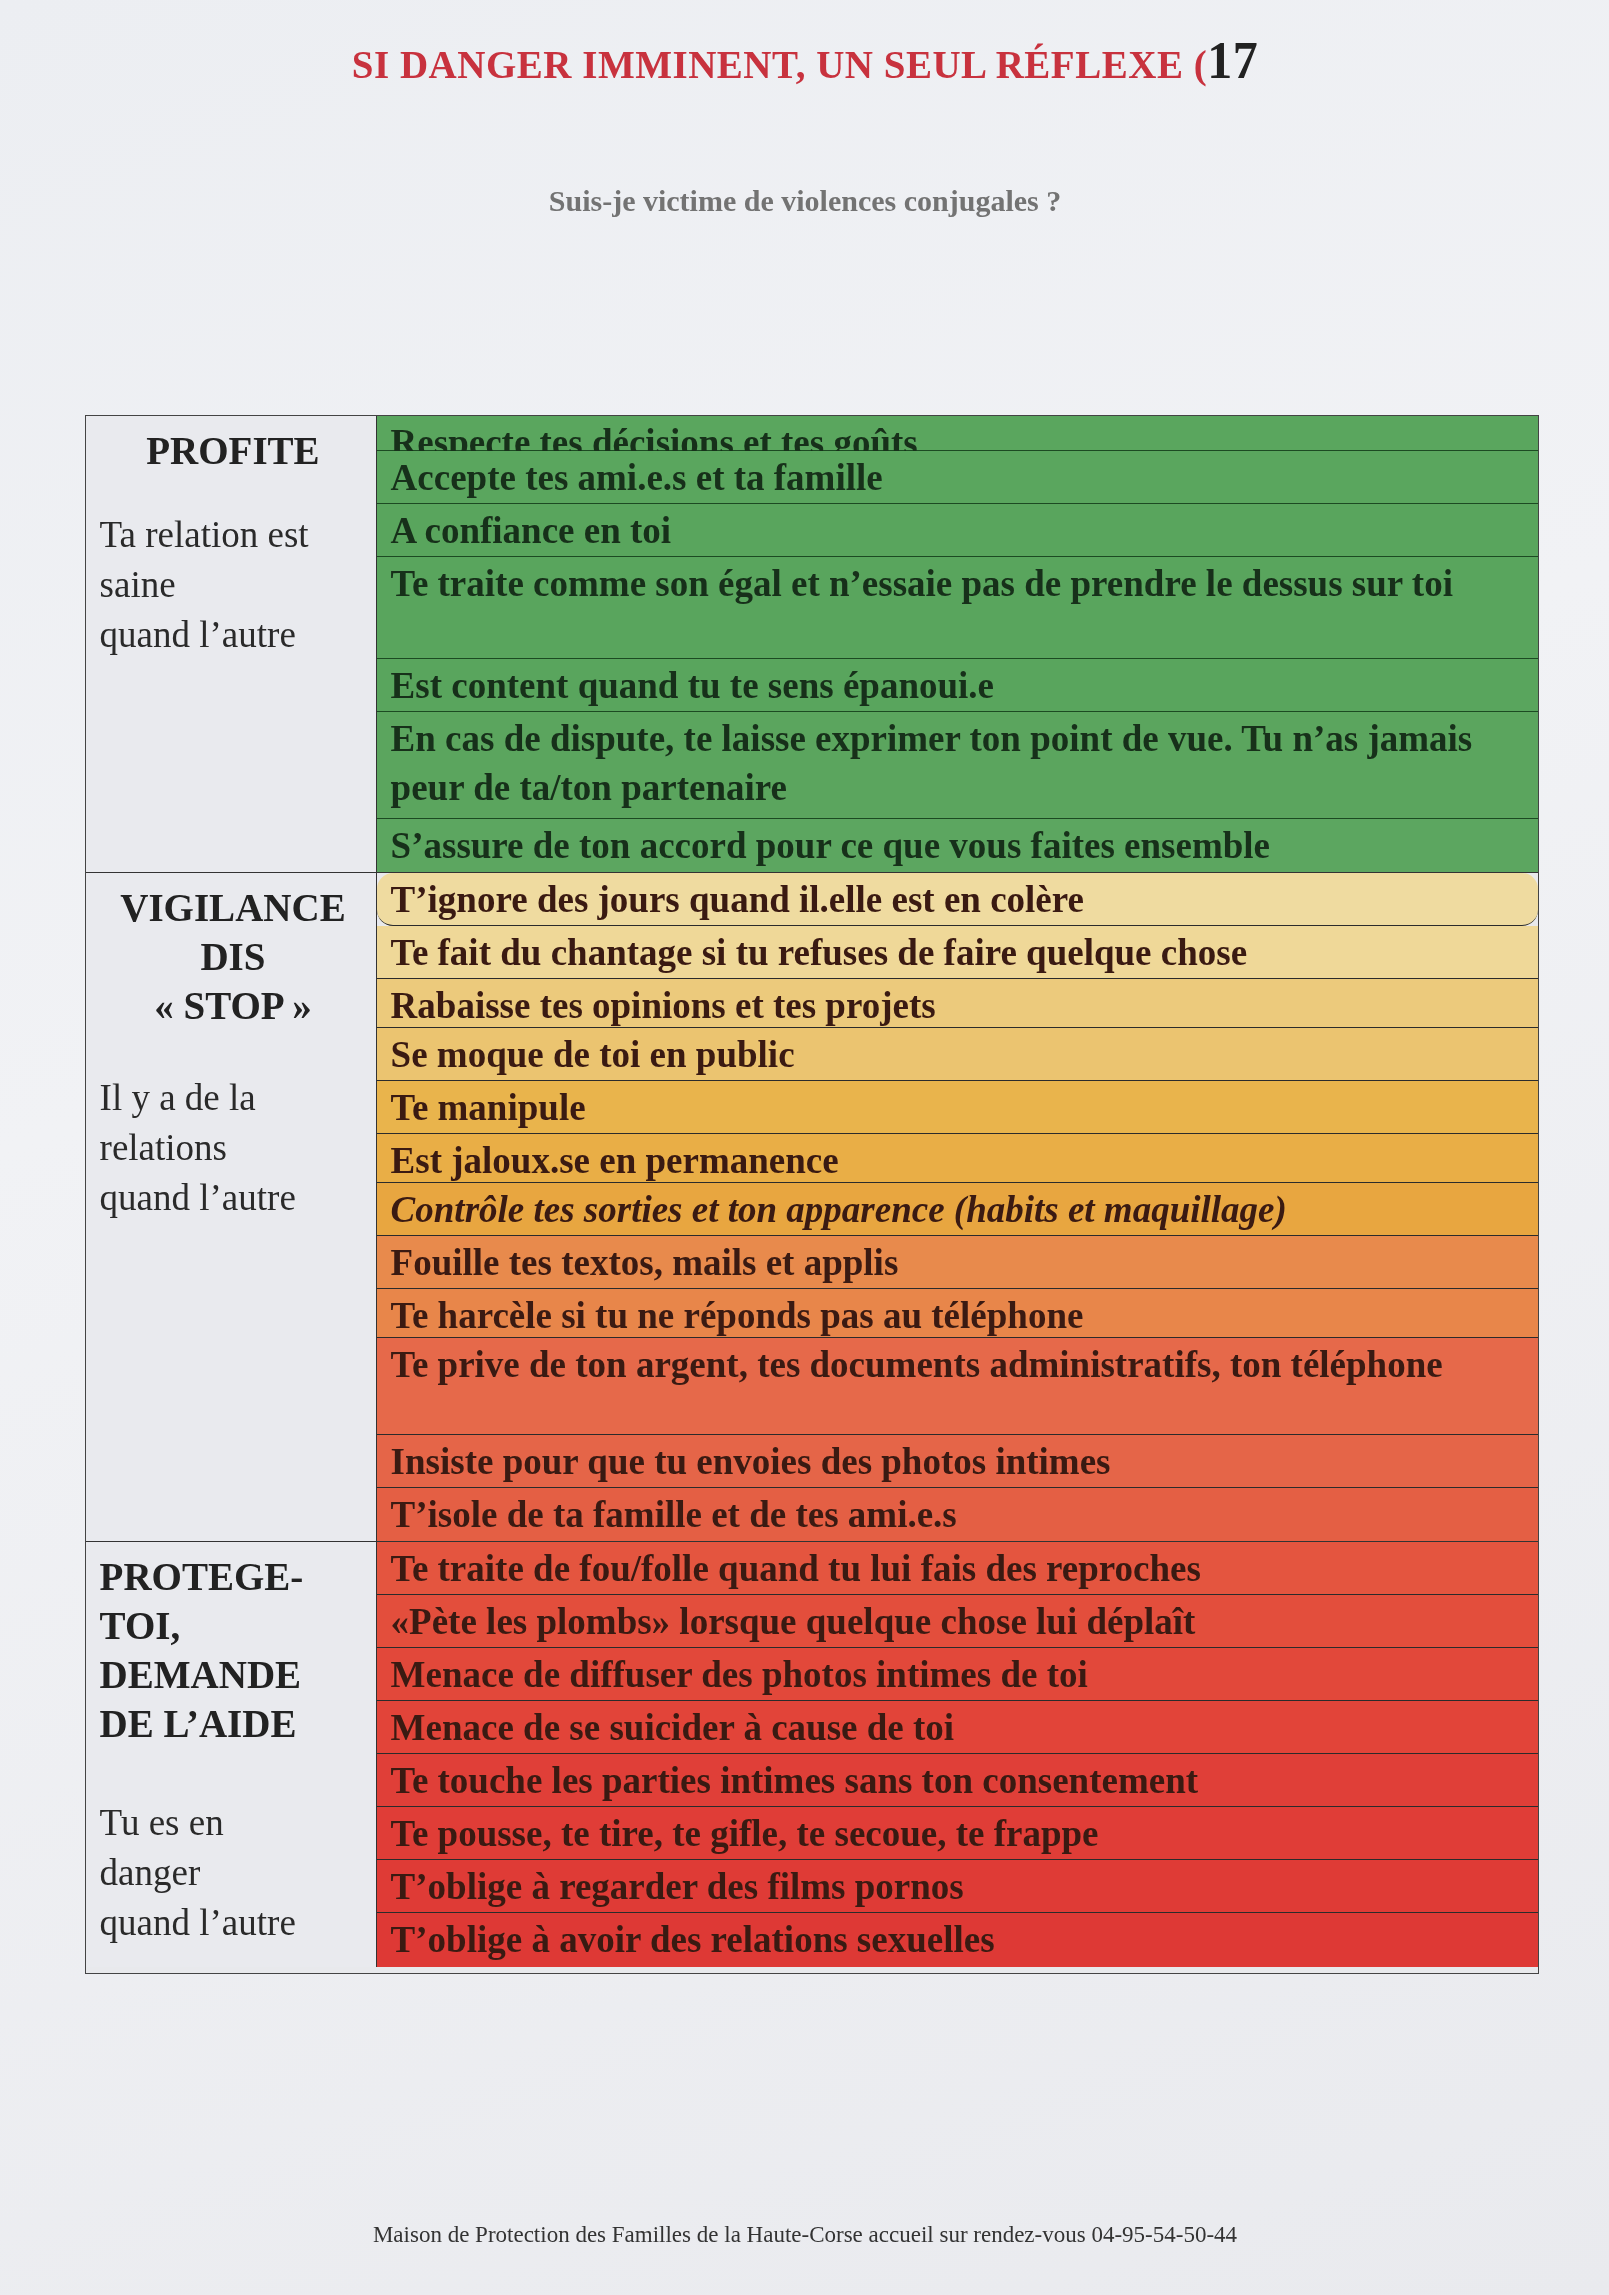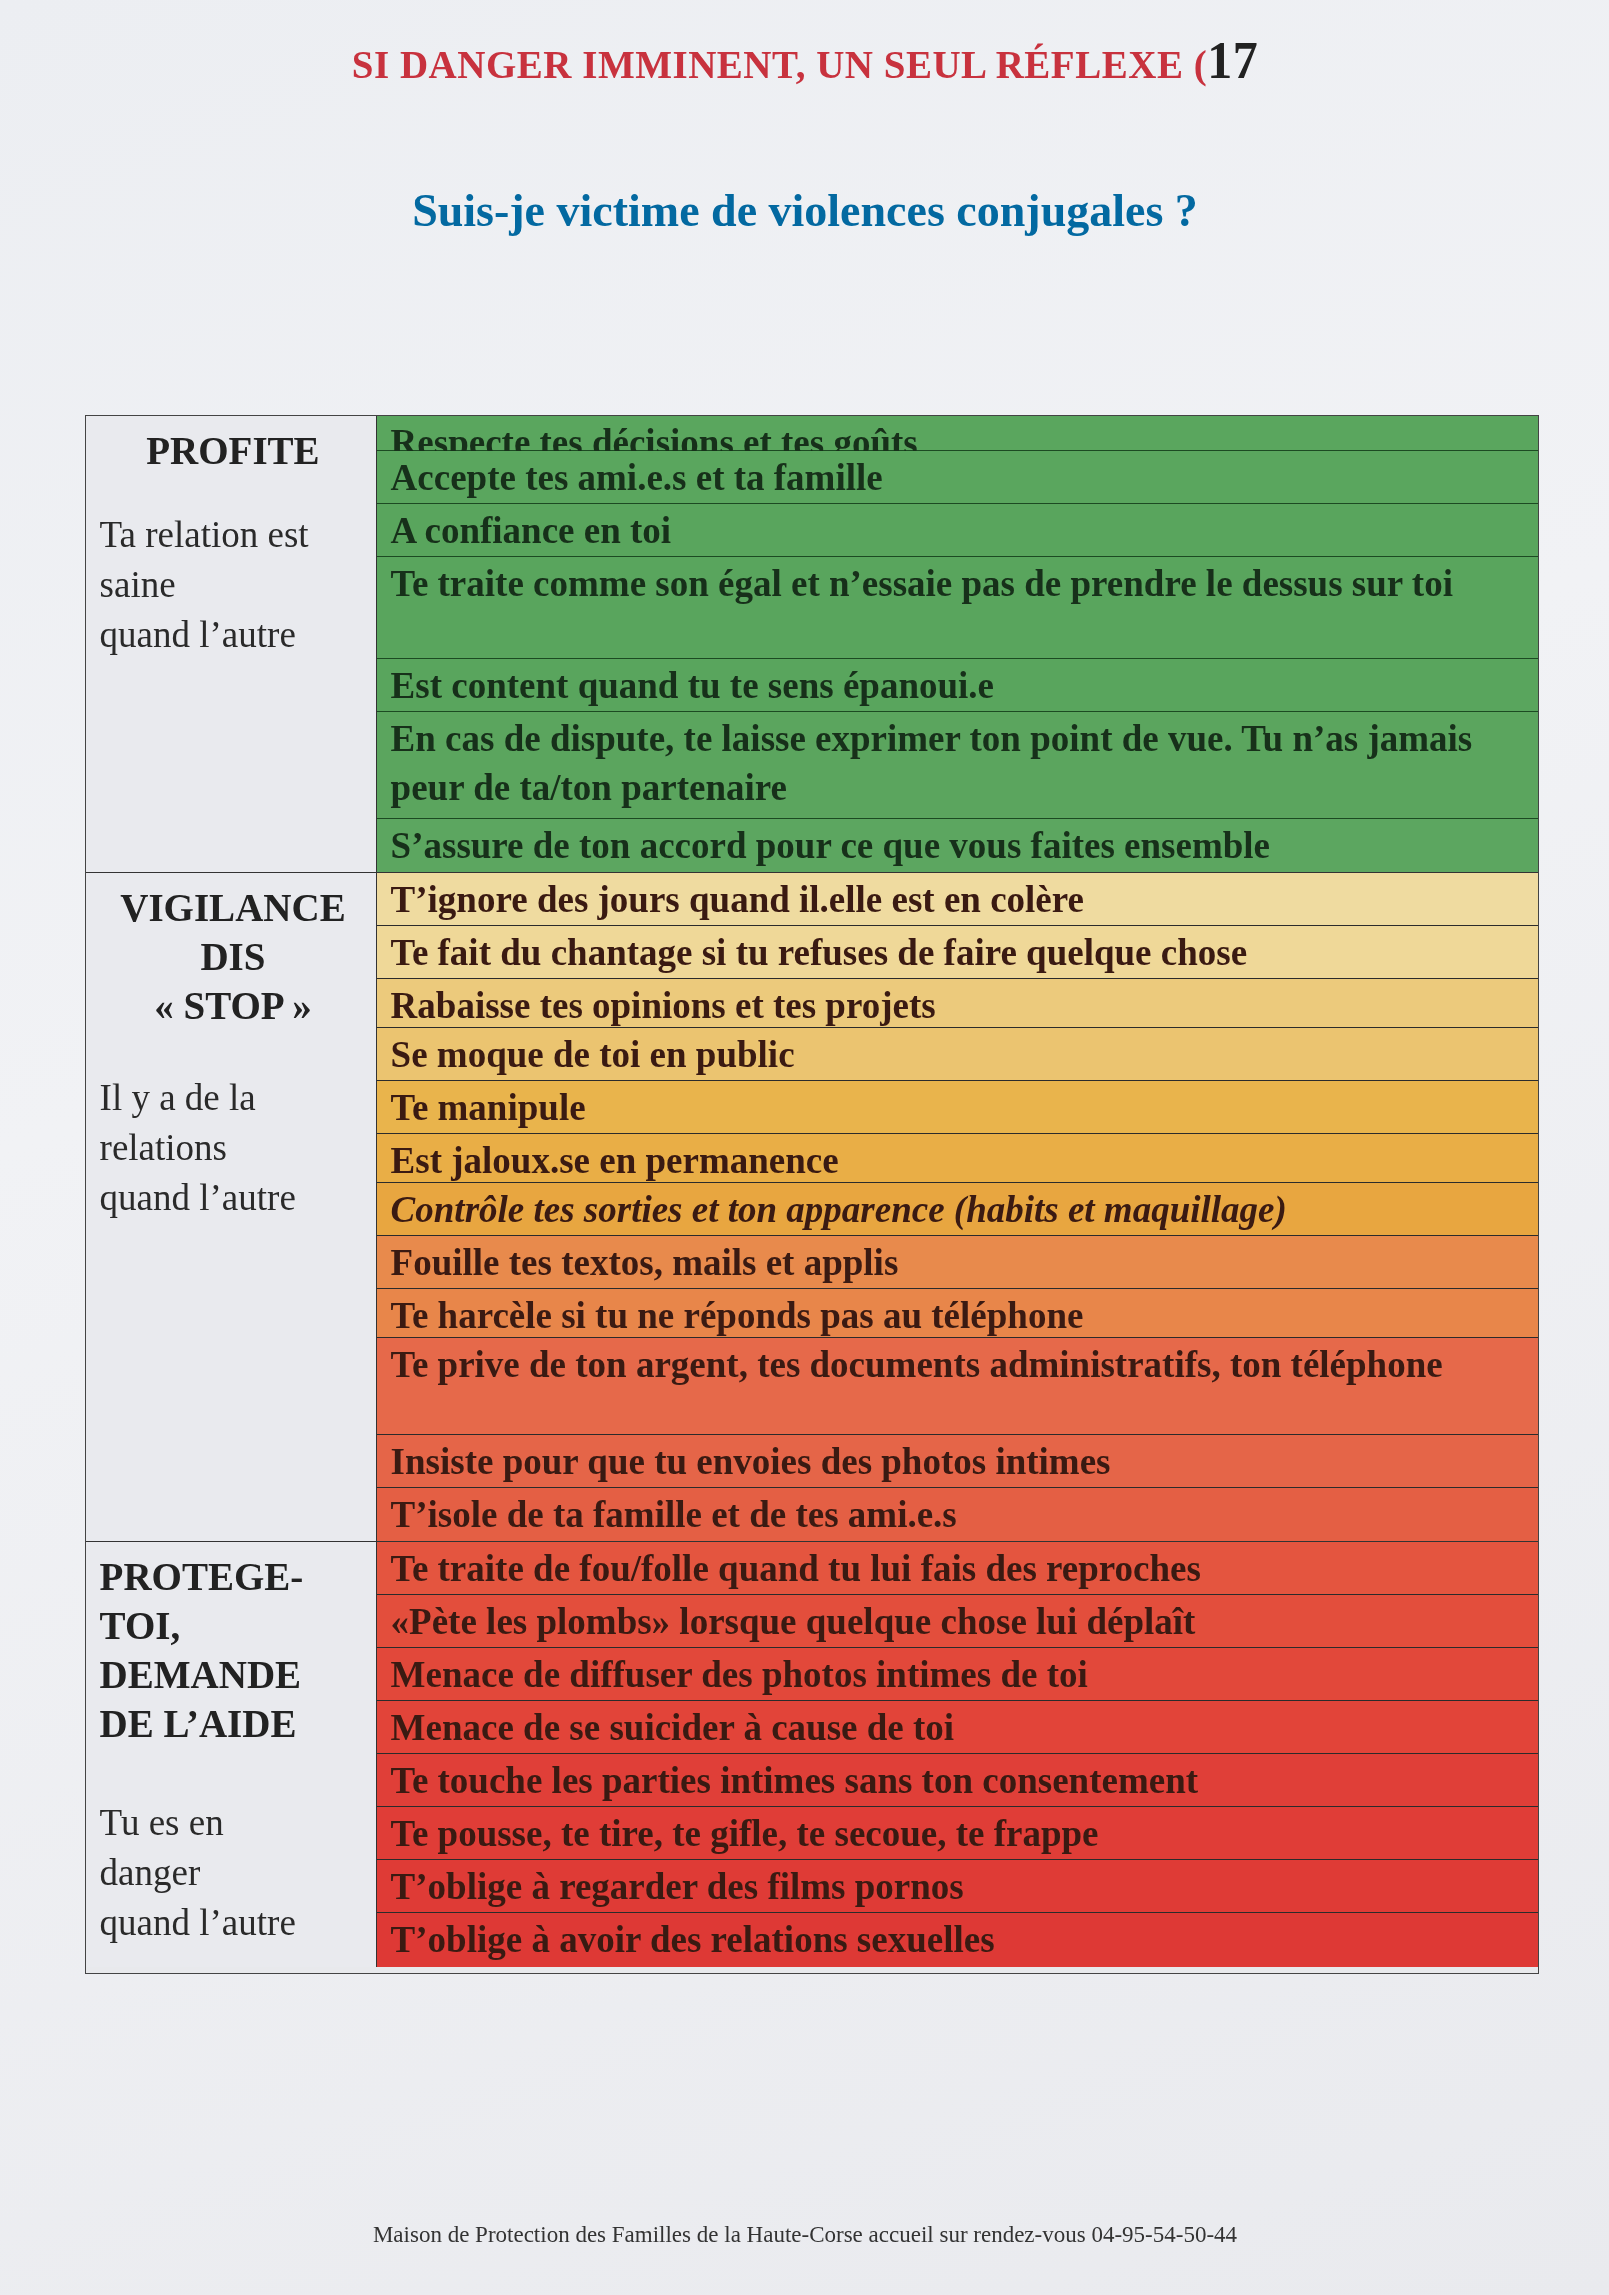--- a/index.html
+++ b/index.html
@@ -11,21 +11,21 @@
   }
   .alert-title {
     position:absolute; left:0; width:1610px; top:31px; text-align:center;
     font-weight:bold; font-size:39px; letter-spacing:0.5px;
     color:#c8323e; transform: scaleY(1.05);
   }
   .alert-title .num { color:#222; font-size:50px; }
   .alert-title .paren { color:#c8323e; font-size:39px; }
   .subtitle {
     position:absolute; left:0; width:1610px; top:184px; text-align:center;
-    font-weight:bold; font-size:46px; color:#0369a1;
+    font-weight:bold; font-size:30px; color:#737373;
   }
   .table {
     position:absolute; left:85px; top:415px; width:1454px; height:1559px;
     border:1.9px solid #444; box-sizing:border-box; display:flex; flex-direction:column;
     background:#e8e9ec;
   }
   .section { display:flex; border-top:1.9px solid #333; box-sizing:border-box; }
   .section:first-child { border-top:none; }
   .left {
     width:291px; flex:0 0 291px; border-right:1.9px solid #333; box-sizing:border-box;
@@ -95,21 +95,21 @@
         <div class="head center">VIGILANCE</div>
         <div class="head center">DIS</div>
         <div class="head center">« STOP »</div>
         <div class="desc" style="margin-top: 43px;">
           <div>Il y a de la</div>
           <div>relations</div>
           <div>quand l’autre</div>
         </div>
       </div>
       <div class="rows">
-        <div class="row" style="background: rgb(239, 219, 160); height: 53px;">
+        <div class="row" style="background: rgb(239, 219, 160); height: 53px; border-radius: 16px;">
           <span>T’ignore des jours quand il.elle est en colère</span>
         </div>
         <div class="row" style="background: rgb(239, 216, 152); height: 53px;">
           <span>Te fait du chantage si tu refuses de faire quelque chose</span>
         </div>
         <div class="row" style="background: rgb(236, 202, 124); height: 49px;">
           <span>Rabaisse tes opinions et tes projets</span>
         </div>
         <div class="row" style="background: rgb(235, 196, 112); height: 53px;">
           <span>Se moque de toi en public</span>

